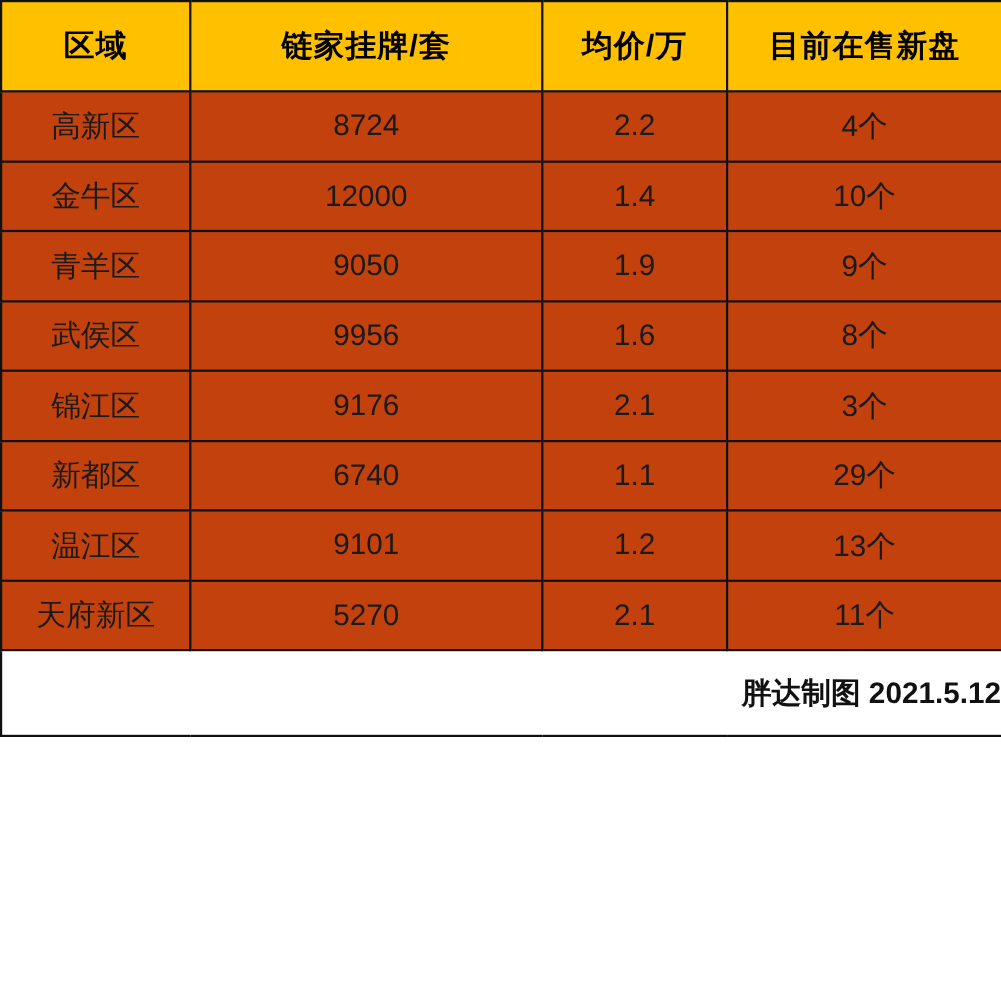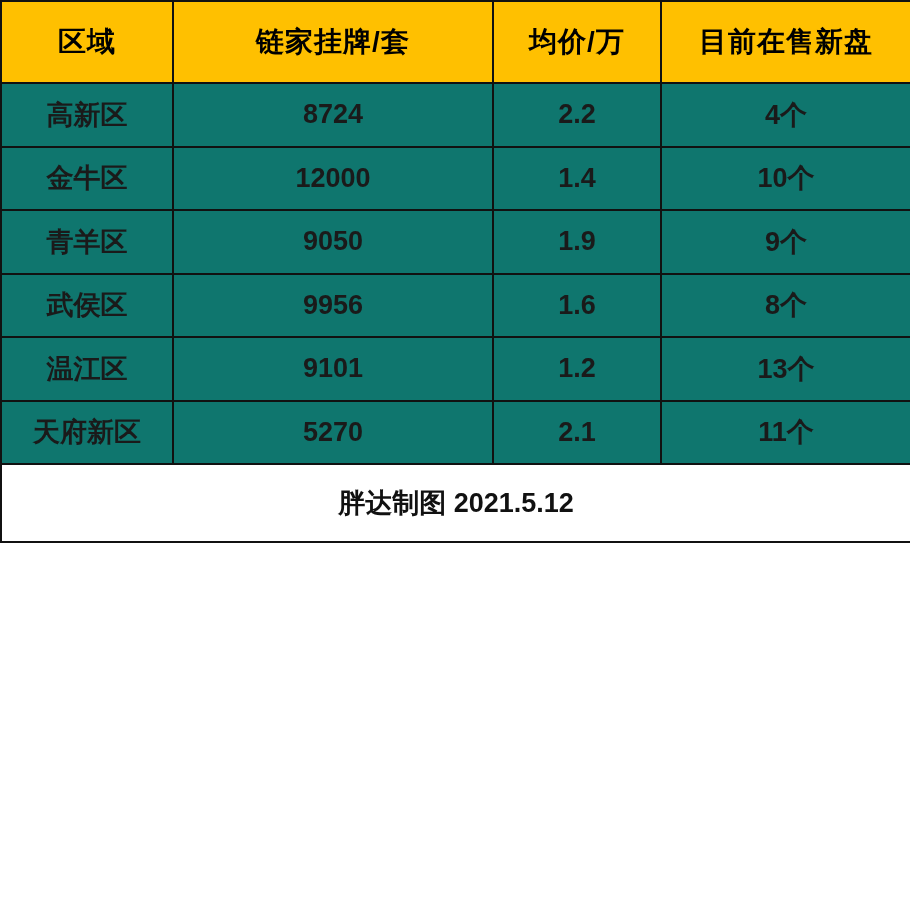--- a/index.html
+++ b/index.html
@@ -40,42 +40,43 @@
   thead th {
     height: 82px;
     background: #ffc000;
     color: #000000;
     font-size: 28px;
     font-weight: bold;
     letter-spacing: 1px;
   }
   tbody td {
     height: 63.5px;
-    background: #0f766e;
+    background: #c2410c;
     color: #1a1a1a;
     font-size: 27px;
-    font-weight: bold;
+    font-weight: normal;
   }
   tbody td.region {
     font-size: 27px;
   }
   tfoot td {
     height: 78px;
     background: #ffffff;
     color: #111111;
     font-size: 27px;
     font-weight: bold;
     border-left: 2px solid #111111;
     border-right: 2px solid #111111;
     border-bottom: 2px solid #111111;
     border-top: 2px solid #111111;
   }
   .footnote-inner {
     display: block;
     line-height: 1;
+    text-align: right;
   }
 </style>
 </head>
 <body>
 
 <div id="sheet">
   <table class="data-table">
     <colgroup>
       <col class="c0">
       <col class="c1">
@@ -109,20 +110,32 @@
         <td>1.9</td>
         <td>9个</td>
       </tr>
       <tr>
         <td class="region">武侯区</td>
         <td>9956</td>
         <td>1.6</td>
         <td>8个</td>
       </tr>
       <tr>
+        <td class="region">锦江区</td>
+        <td>9176</td>
+        <td>2.1</td>
+        <td>3个</td>
+      </tr>
+      <tr>
+        <td class="region">新都区</td>
+        <td>6740</td>
+        <td>1.1</td>
+        <td>29个</td>
+      </tr>
+      <tr>
         <td class="region">温江区</td>
         <td>9101</td>
         <td>1.2</td>
         <td>13个</td>
       </tr>
       <tr>
         <td class="region">天府新区</td>
         <td>5270</td>
         <td>2.1</td>
         <td>11个</td>

